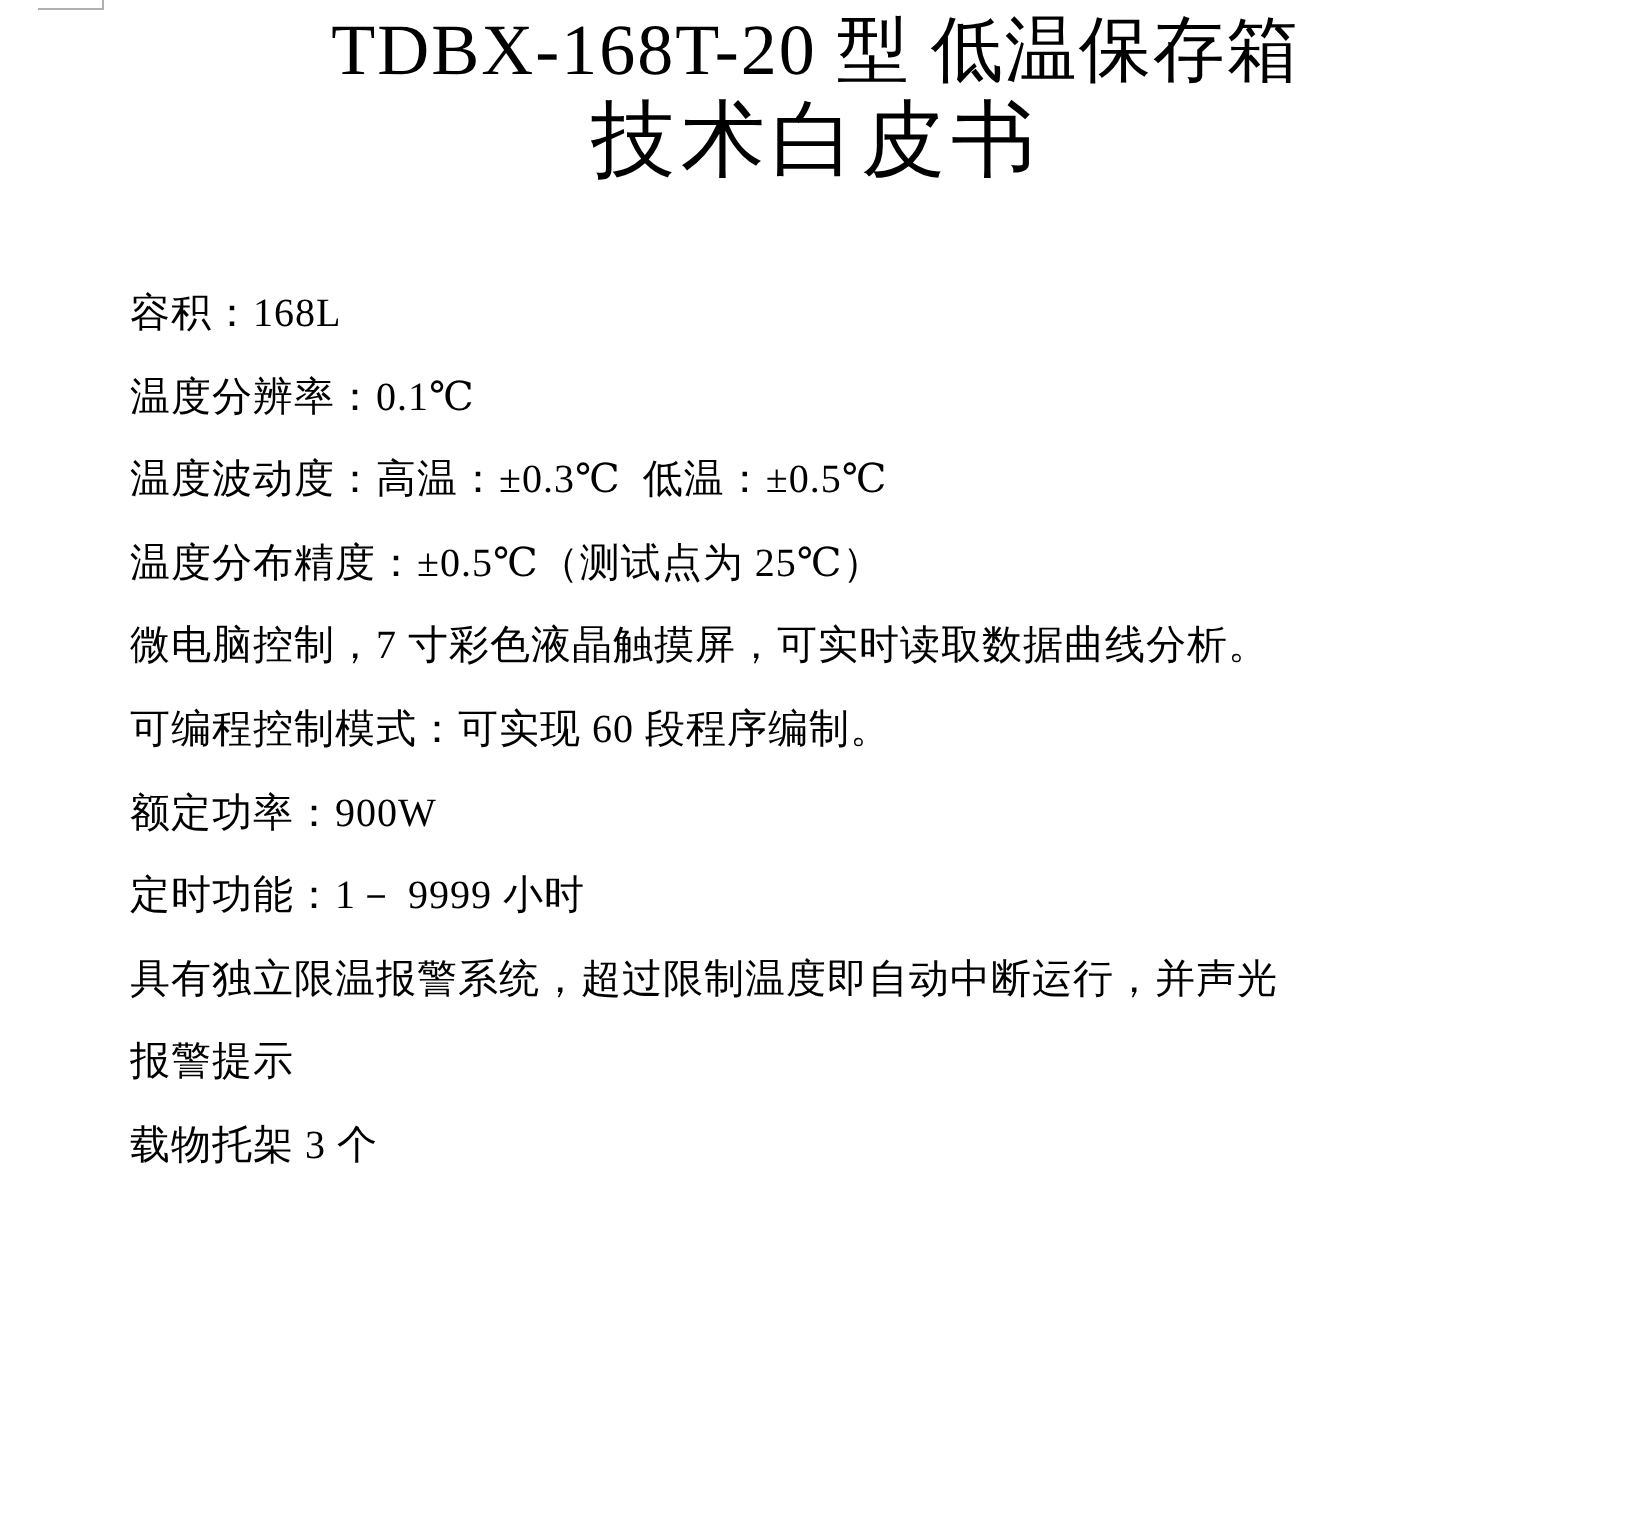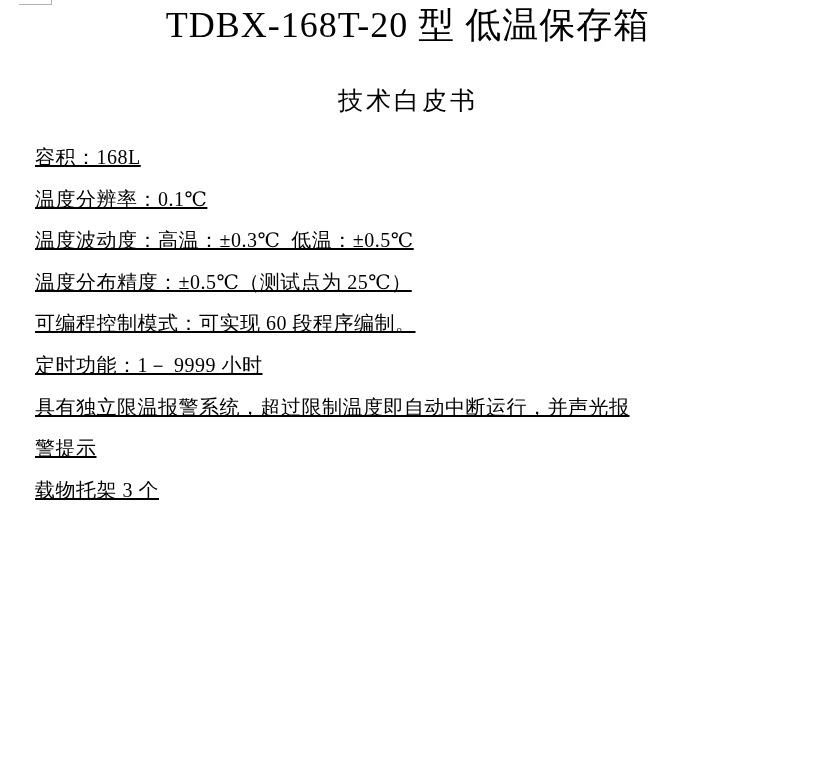--- a/index.html
+++ b/index.html
@@ -34,33 +34,31 @@
     text-align: center;
     font-weight: 400;
   }
   .title-line1 {
     font-size: 36px;
     line-height: 46px;
     letter-spacing: 1px;
     white-space: pre;
   }
   .title-line2 {
-    font-size: 25px;
+    font-size: 42px;
     line-height: 46px;
     letter-spacing: 3px;
     white-space: pre;
-    margin-top: 30px;
   }
 
   .specs {
     position: absolute;
-    left: 35px;
+    left: 65px;
     top: 137px;
     right: 20px;
-    text-decoration: underline;
   }
   .specs p {
     margin: 0;
     font-size: 20px;
     line-height: 41.6px;
     letter-spacing: 0.5px;
     white-space: pre-wrap;
   }
 </style>
 </head>
@@ -76,19 +74,21 @@
   <div class="title-block">
     <div class="title-line1">TDBX-168T-20 型 低温保存箱</div>
     <div class="title-line2">技术白皮书</div>
   </div>
 
   <div class="specs">
     <p>容积：168L</p>
     <p>温度分辨率：0.1℃</p>
     <p>温度波动度：高温：±0.3℃  低温：±0.5℃</p>
     <p>温度分布精度：±0.5℃（测试点为 25℃）</p>
+    <p>微电脑控制，7 寸彩色液晶触摸屏，可实时读取数据曲线分析。</p>
     <p>可编程控制模式：可实现 60 段程序编制。</p>
+    <p>额定功率：900W</p>
     <p>定时功能：1－ 9999 小时</p>
     <p>具有独立限温报警系统，超过限制温度即自动中断运行，并声光报警提示</p>
     <p>载物托架 3 个</p>
   </div>
 
 </div>
 
 </body></html>

